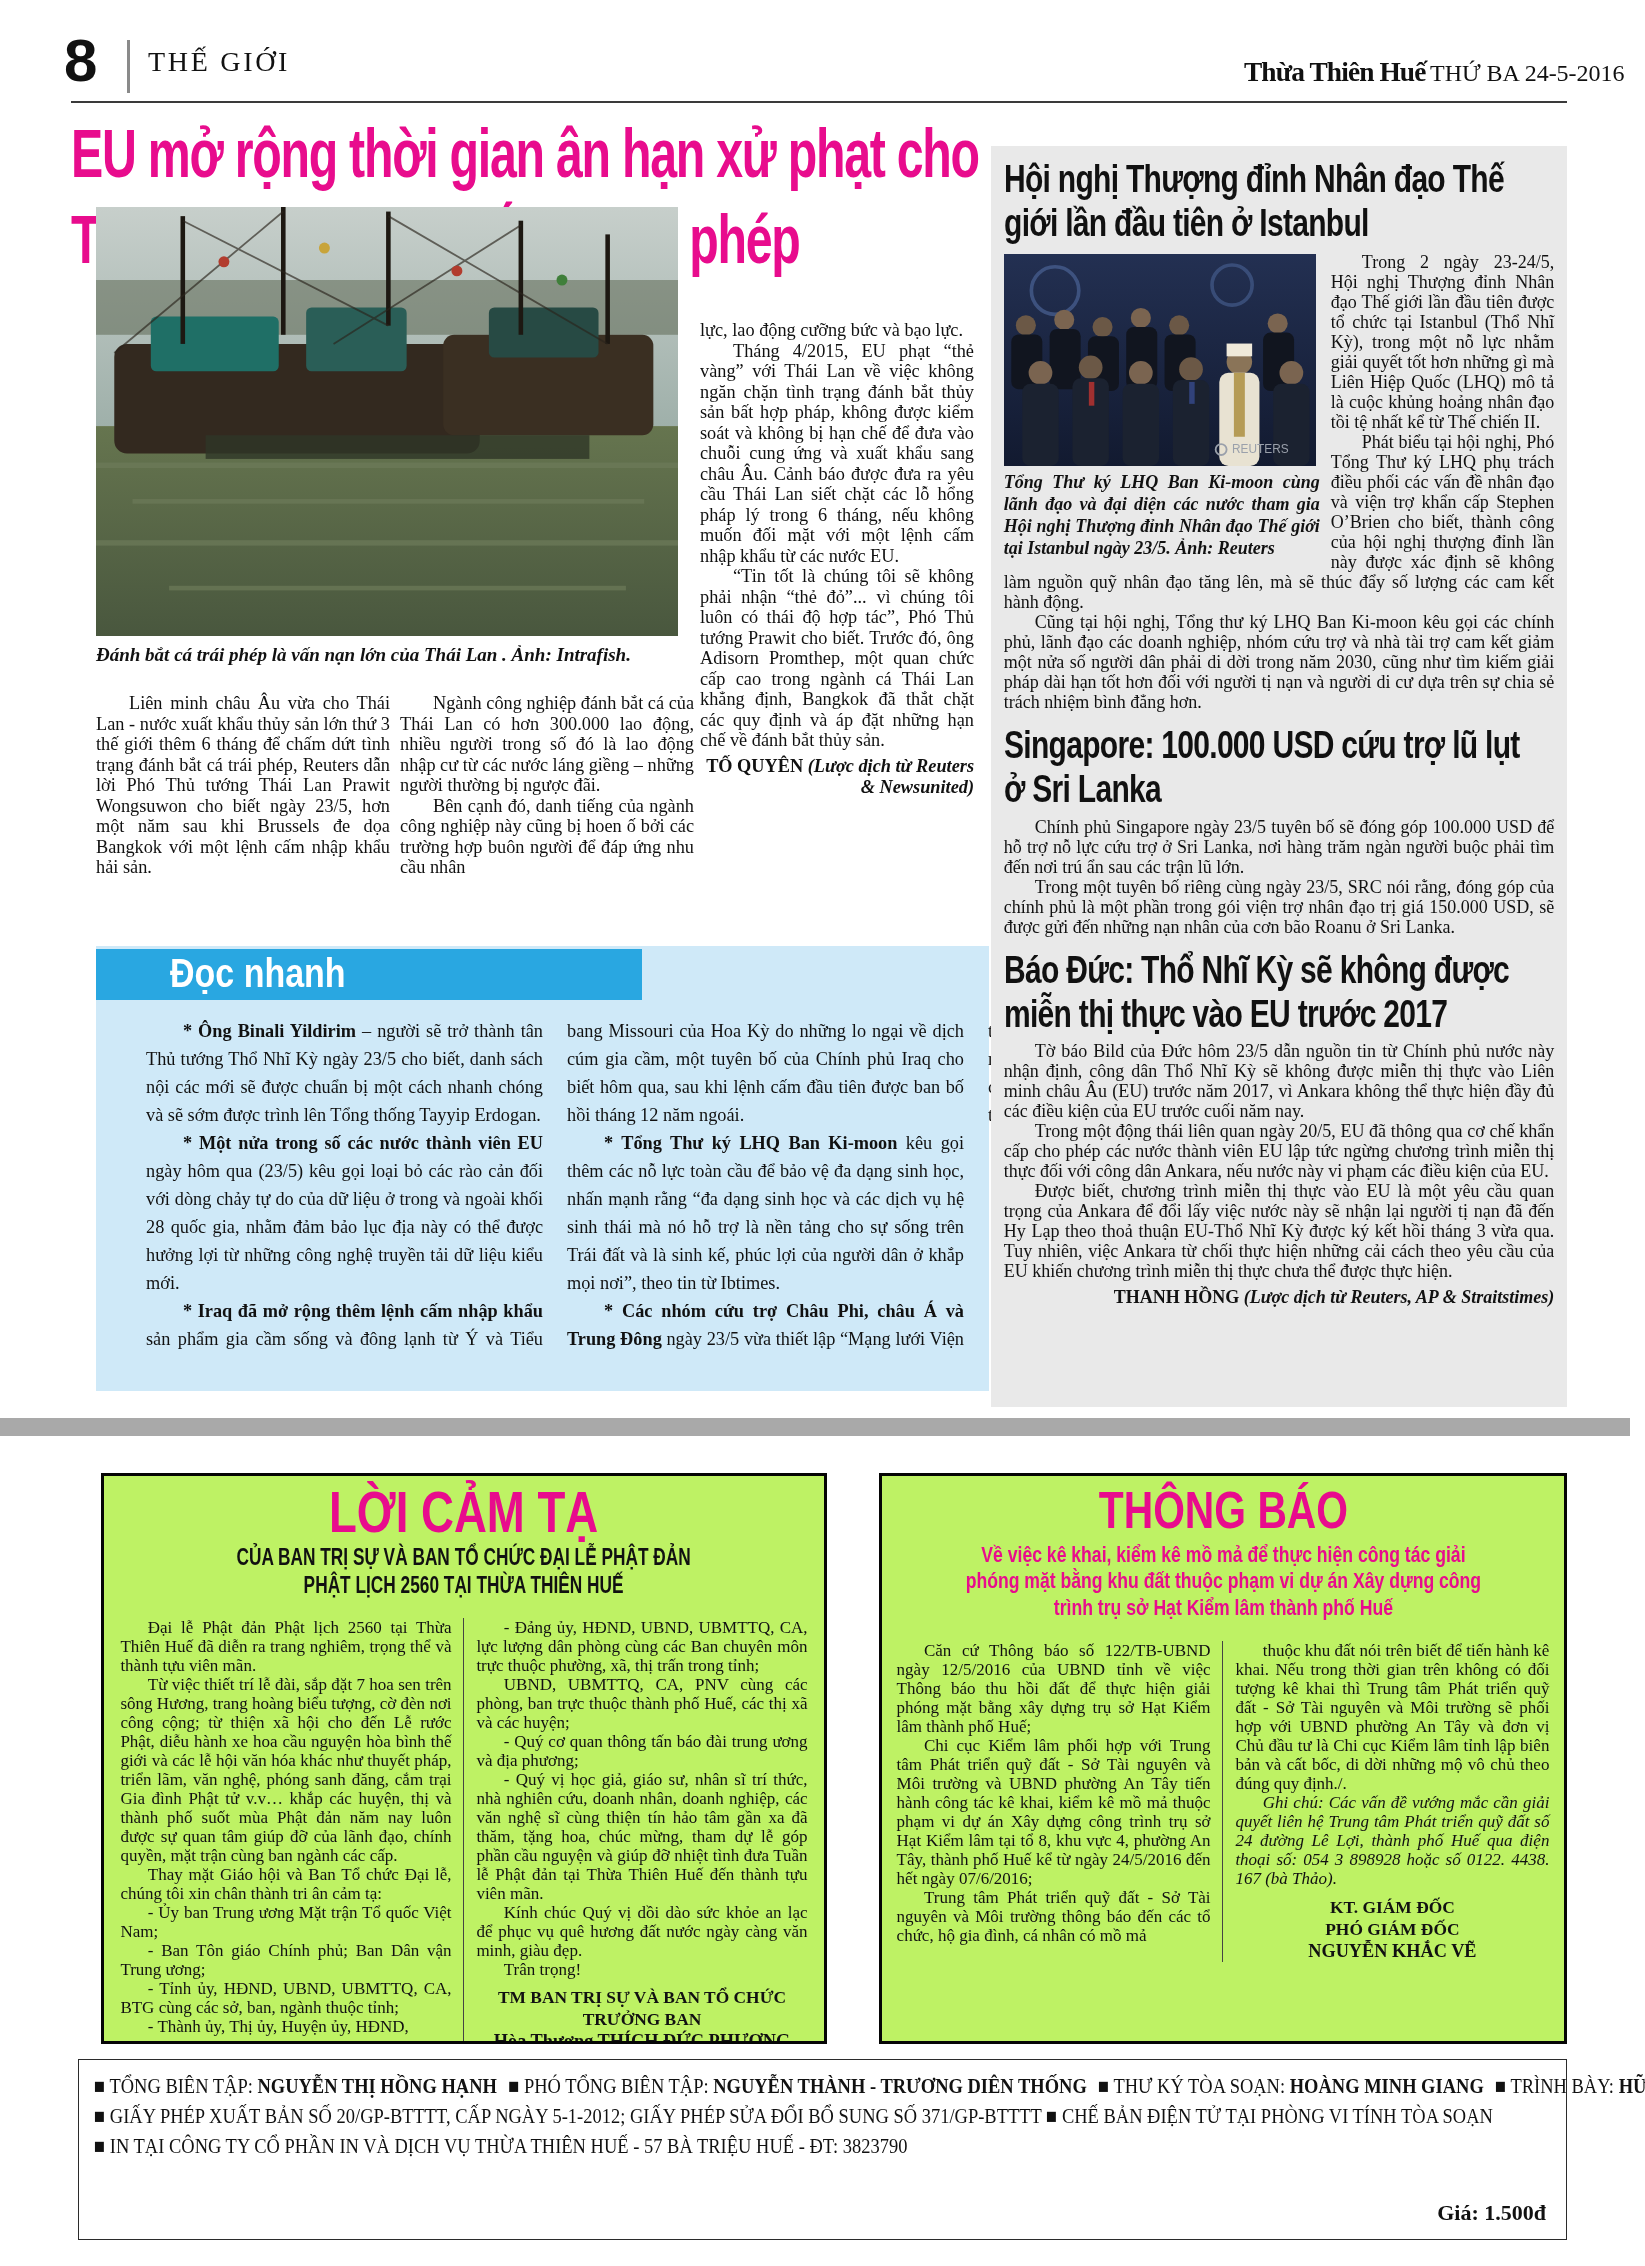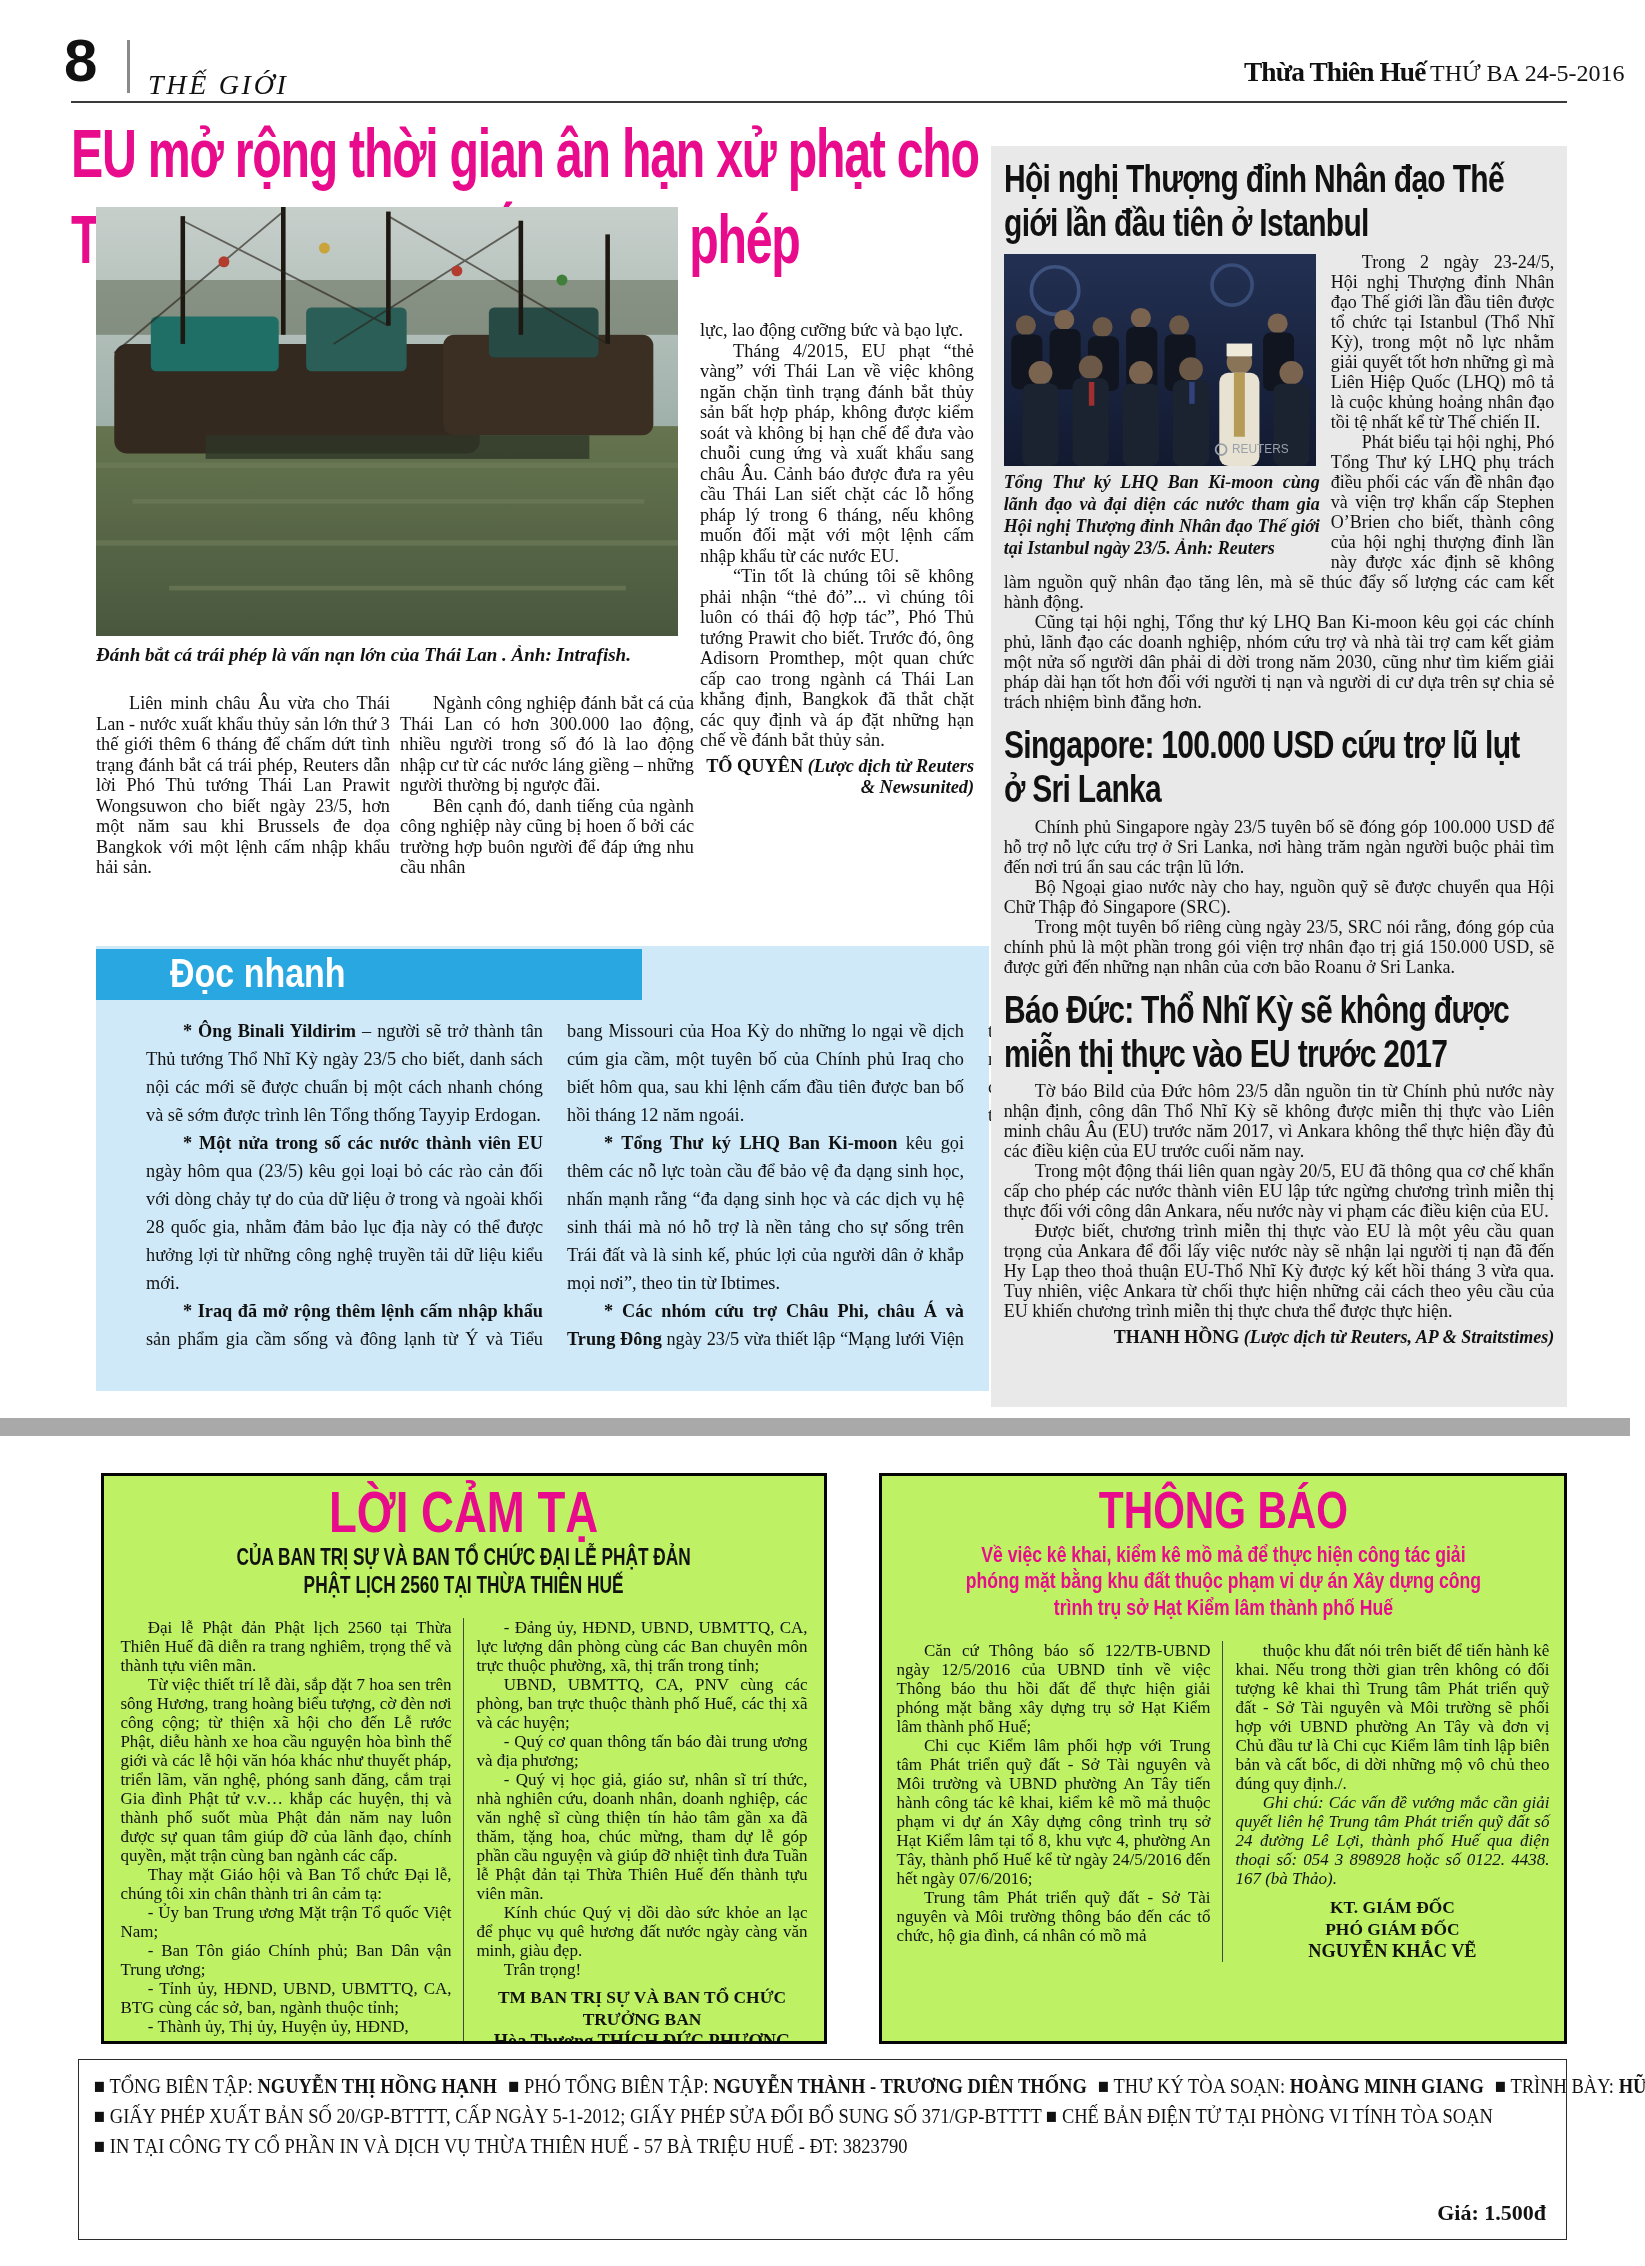--- a/index.html
+++ b/index.html
@@ -10,21 +10,21 @@
   .cc{display:block;transform-origin:50% 0;}
   .para{margin:0;text-indent:33px;text-align:justify;}
   .para.cont{text-indent:0;}
   .para.ital{font-style:italic;}
   .byline{margin:5.5px 0 0;text-align:right;font-weight:bold;}
   .byline i{font-style:italic;}
 
   
   .pgnum{position:absolute;left:64px;top:31px;font-size:60px;font-weight:bold;line-height:1;}
   .hbar{position:absolute;left:127px;top:40px;width:2.7px;height:53px;background:#8a8a8a;}
-  .section{position:absolute;left:148px;top:69px;font-size:28px;letter-spacing:2.7px;font-style:italic;}
+  .section{position:absolute;left:148px;top:46px;font-size:28px;letter-spacing:2.7px;}
   .masthead{position:absolute;left:1244px;top:57px;font-size:27.4px;font-weight:bold;letter-spacing:-0.9px;}
   .hdate{position:absolute;left:1430px;top:60px;font-size:24px;}
   .hrule{position:absolute;left:71px;top:101px;width:1496px;height:1.8px;background:#3a3a3a;}
 
   
   .lead-hl{position:absolute;left:71px;top:111px;width:1334px;font-weight:bold;
            font-size:69px;line-height:86px;color:#e80c8d;letter-spacing:-1.8px;transform:scaleX(.70);}
   .lead-photo{position:absolute;left:96px;top:207px;width:582px;height:429px;}
   .lead-cap{position:absolute;left:96px;top:643px;width:598px;font-weight:bold;font-style:italic;
             font-size:19px;line-height:24px;}
@@ -248,21 +248,20 @@
     <div>
         <p class="para">Trong 2 ngày 23-24/5, Hội nghị Thượng đỉnh Nhân đạo Thế giới lần đầu tiên được tổ chức tại Istanbul (Thổ Nhĩ Kỳ), trong một nỗ lực nhằm giải quyết tốt hơn những gì mà Liên Hiệp Quốc (LHQ) mô tả là cuộc khủng hoảng nhân đạo tồi tệ nhất kể từ Thế chiến II.</p>
         <p class="para">Phát biểu tại hội nghị, Phó Tổng Thư ký LHQ phụ trách điều phối các vấn đề nhân đạo và viện trợ khẩn cấp Stephen O’Brien cho biết, thành công của hội nghị thượng đỉnh lần này được xác định sẽ không làm nguồn quỹ nhân đạo tăng lên, mà sẽ thúc đẩy số lượng các cam kết hành động.</p>
         <p class="para">Cũng tại hội nghị, Tổng thư ký LHQ Ban Ki-moon kêu gọi các chính phủ, lãnh đạo các doanh nghiệp, nhóm cứu trợ và nhà tài trợ cam kết giảm một nửa số người dân phải di dời trong năm 2030, cũng như tìm kiếm giải pháp dài hạn tốt hơn đối với người tị nạn và người di cư dựa trên sự chia sẻ trách nhiệm bình đẳng hơn.</p>
       </div>
     <div class="clear"></div>
 
     <h2 class="ghl cond mt" style="margin:11px 0 5.5px;">Singapore: 100.000 USD cứu trợ lũ lụt ở Sri Lanka</h2>
     <div>
         <p class="para">Chính phủ Singapore ngày 23/5 tuyên bố sẽ đóng góp 100.000 USD để hỗ trợ nỗ lực cứu trợ ở Sri Lanka, nơi hàng trăm ngàn người buộc phải tìm đến nơi trú ẩn sau các trận lũ lớn.</p>
-        <p class="para">Bộ Ngoại giao nước này cho hay, nguồn quỹ sẽ được chuyển qua Hội Chữ Thập đỏ Singapore (SRC).</p>
         <p class="para">Trong một tuyên bố riêng cùng ngày 23/5, SRC nói rằng, đóng góp của chính phủ là một phần trong gói viện trợ nhân đạo trị giá 150.000 USD, sẽ được gửi đến những nạn nhân của cơn bão Roanu ở Sri Lanka.</p>
       </div>
 
     <h2 class="ghl cond mt" style="margin:11px 0 5.5px;">Báo Đức: Thổ Nhĩ Kỳ sẽ không được miễn thị thực vào EU trước 2017</h2>
     <div>
         <p class="para">Tờ báo Bild của Đức hôm 23/5 dẫn nguồn tin từ Chính phủ nước này nhận định, công dân Thổ Nhĩ Kỳ sẽ không được miễn thị thực vào Liên minh châu Âu (EU) trước năm 2017, vì Ankara không thể thực hiện đầy đủ các điều kiện của EU trước cuối năm nay.</p>
         <p class="para">Trong một động thái liên quan ngày 20/5, EU đã thông qua cơ chế khẩn cấp cho phép các nước thành viên EU lập tức ngừng chương trình miễn thị thực đối với công dân Ankara, nếu nước này vi phạm các điều kiện của EU.</p>
         <p class="para">Được biết, chương trình miễn thị thực vào EU là một yêu cầu quan trọng của Ankara để đổi lấy việc nước này sẽ nhận lại người tị nạn đã đến Hy Lạp theo thoả thuận EU-Thổ Nhĩ Kỳ được ký kết hồi tháng 3 vừa qua. Tuy nhiên, việc Ankara từ chối thực hiện những cải cách theo yêu cầu của EU khiến chương trình miễn thị thực chưa thể được thực hiện.</p>
       </div>
     <p class="byline">

